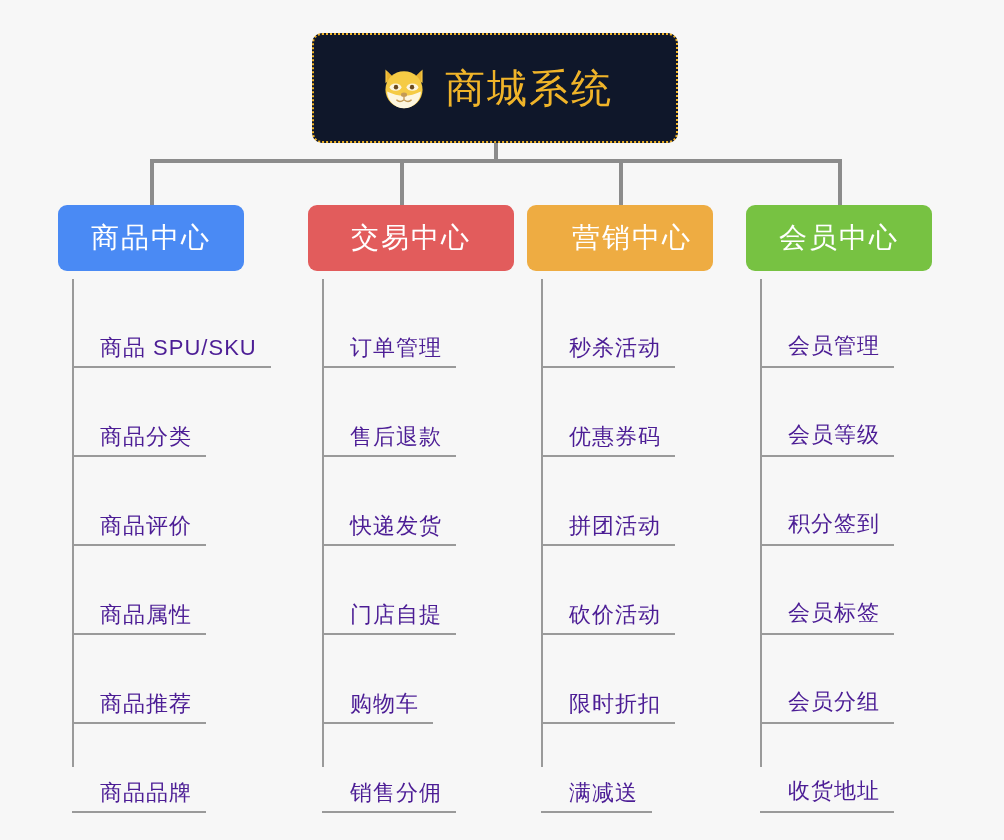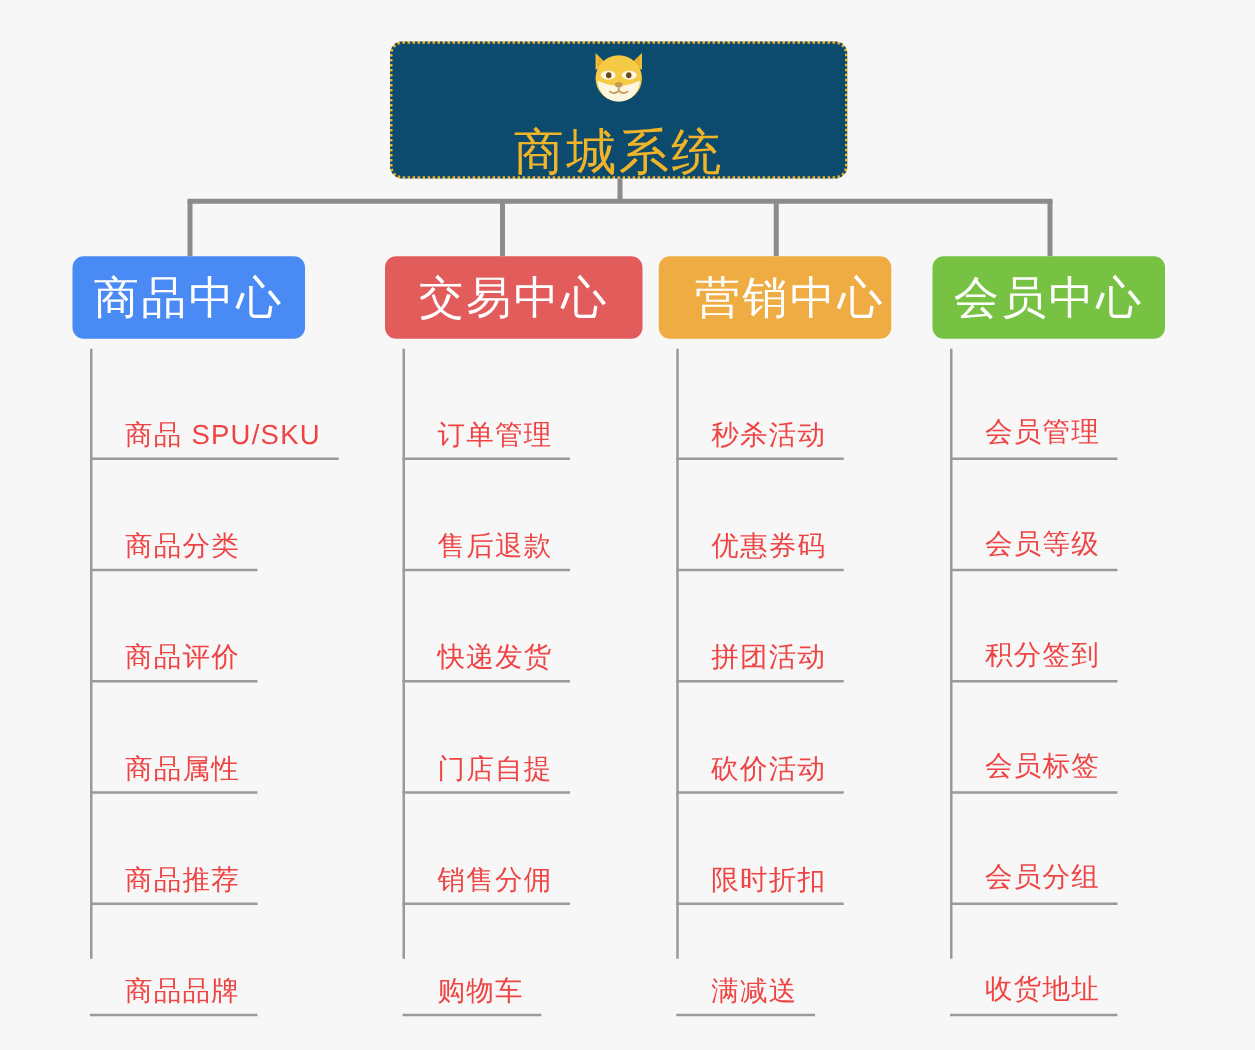--- a/index.html
+++ b/index.html
@@ -77,21 +77,21 @@
     top: 205px;
   }
 
   .cat-header {
     height: 66px;
     border-radius: 9px;
     display: flex;
     align-items: center;
     justify-content: center;
     color: #ffffff;
-    font-size: 36px;
+    font-size: 28px;
     letter-spacing: 2px;
     white-space: nowrap;
   }
 
   
   .trunk {
     position: absolute;
     left: 14px;
     top: 74px;
     width: 2px;
@@ -106,34 +106,34 @@
 
   .leaf-item {
     position: relative;
     height: 89px;
     display: flex;
     align-items: flex-end;
   }
   .leaf-label {
     display: inline-block;
     font-size: 22px;
-    color: #ef4444;
+    color: #4c1d95;
     letter-spacing: 1px;
     white-space: nowrap;
     padding: 0 14px 6px 28px;
     border-bottom: 2px solid #9a9a9a;
     line-height: 1.15;
   }
 </style>
 </head>
 <body style="background: rgb(247, 247, 247);">
 
 <div id="mindmap">
 
-  <div class="root-node" style="border-color: rgb(240, 180, 41); background: #0c4a6e; flex-direction: column;">
+  <div class="root-node" style="border-color: rgb(240, 180, 41); background: #0f172a;">
     <svg class="root-emoji" viewBox="0 0 64 64">
       <path d="M10 10 L10 26 L20 20 Z" fill="#f2c23e"></path>
       <path d="M54 10 L54 26 L44 20 Z" fill="#f2c23e"></path>
       <path d="M12 12 L12 24 L19 19 Z" fill="#e8b02e"></path>
       <path d="M52 12 L52 24 L45 19 Z" fill="#e8b02e"></path>
       <circle cx="32" cy="34" r="22" fill="#f5cb45"></circle>
       <path d="M10 38 a22 22 0 0 0 44 0 a22 22 0 0 1 -44 0 Z" fill="#f5cb45"></path>
       <path d="M12 36 a20 20 0 0 0 40 0 q-20 10 -40 0 Z" fill="#fdf6e0"></path>
       <ellipse cx="22" cy="31" rx="7" ry="4.2" fill="#fdf6e0"></ellipse>
       <ellipse cx="42" cy="31" rx="7" ry="4.2" fill="#fdf6e0"></ellipse>
@@ -193,24 +193,24 @@
       <div class="leaf-item">
           <span class="leaf-label">售后退款</span>
         </div>
       <div class="leaf-item">
           <span class="leaf-label">快递发货</span>
         </div>
       <div class="leaf-item">
           <span class="leaf-label">门店自提</span>
         </div>
       <div class="leaf-item">
+          <span class="leaf-label">购物车</span>
+        </div>
+      <div class="leaf-item">
           <span class="leaf-label">销售分佣</span>
-        </div>
-      <div class="leaf-item">
-          <span class="leaf-label">购物车</span>
         </div>
     </div>
   </div>
 
   <div class="column" style="left:527px;width:220px;">
     <div class="cat-header" style="width: 186px; background: rgb(238, 172, 66); padding-left: 24px;">
       <span>营销中心</span>
     </div>
     <div class="trunk" style="height:488px;"></div>
     <div class="leaf-list">

